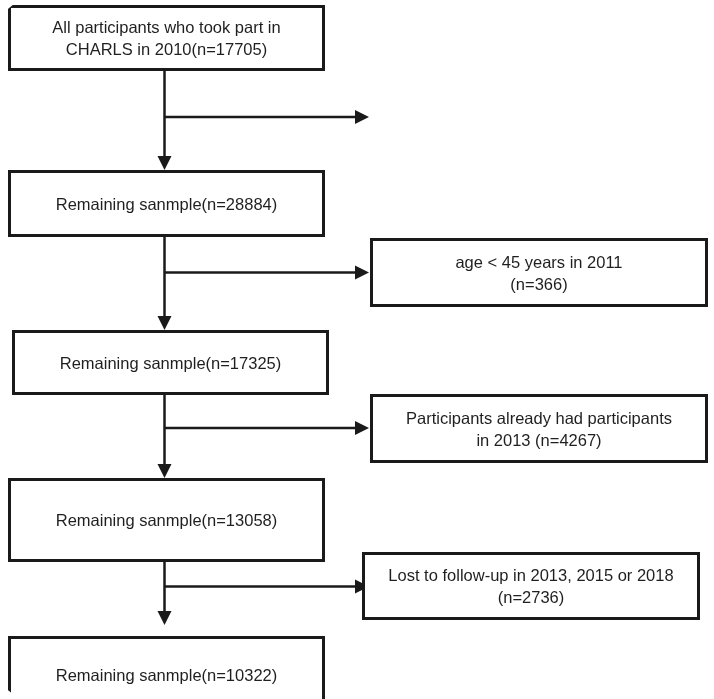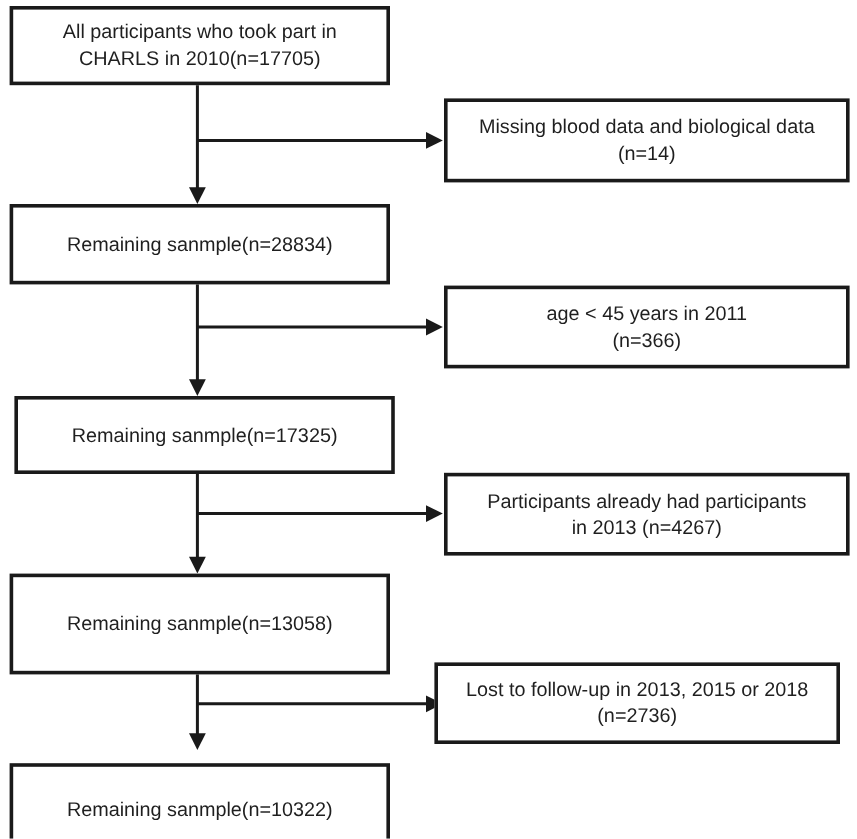--- a/index.html
+++ b/index.html
@@ -7,20 +7,21 @@
     --text-color:#1f1f1f;
     --bg-color:#ffffff;
   }
   html,body{margin:0;padding:0;background:#fff;}
   #canvas{
     position:relative;
     width:714px;height:699px;
     background:var(--bg-color);
     font-family:"Liberation Sans","DejaVu Sans",sans-serif;
     overflow:hidden;
+    border-radius:29px;
   }
   #connectors{
     position:absolute;left:0;top:0;width:714px;height:699px;
   }
   #connectors line{
     stroke:var(--line-color);
     stroke-width:2.5;
   }
   #connectors polygon{
     fill:var(--line-color);
@@ -71,21 +72,21 @@
 
   <div class="box" style="left:8px;top:5px;width:317px;height:66px">
     <div>
       <span class="ln">All participants who took part in</span>
       <span class="ln">CHARLS in 2010(n=17705)</span>
     </div>
   </div>
 
   <div class="box" style="left:8px;top:170px;width:317px;height:67px">
     <div>
-      <span class="ln">Remaining sanmple(n=28834)</span>
+      <span class="ln">Remaining sanmple(n=28884)</span>
     </div>
   </div>
 
   <div class="box" style="left:12px;top:330px;width:317px;height:65px">
     <div>
       <span class="ln">Remaining sanmple(n=17325)</span>
     </div>
   </div>
 
   <div class="box" style="left:8px;top:478px;width:317px;height:84px">
@@ -93,26 +94,20 @@
       <span class="ln">Remaining sanmple(n=13058)</span>
     </div>
   </div>
 
   <div class="box" style="left:8px;top:636px;width:317px;height:77px">
     <div>
       <span class="ln">Remaining sanmple(n=10322)</span>
     </div>
   </div>
 
-  <div class="box" style="left:370px;top:82px;width:338px;height:70px">
-    <div>
-      <span class="ln">Missing blood data and biological data</span>
-      <span class="ln">(n=14)</span>
-    </div>
-  </div>
 
   <div class="box" style="left:370px;top:238px;width:338px;height:69px">
     <div>
       <span class="ln">age &lt; 45 years in 2011</span>
       <span class="ln">(n=366)</span>
     </div>
   </div>
 
   <div class="box" style="left:370px;top:394px;width:338px;height:69px">
     <div>

